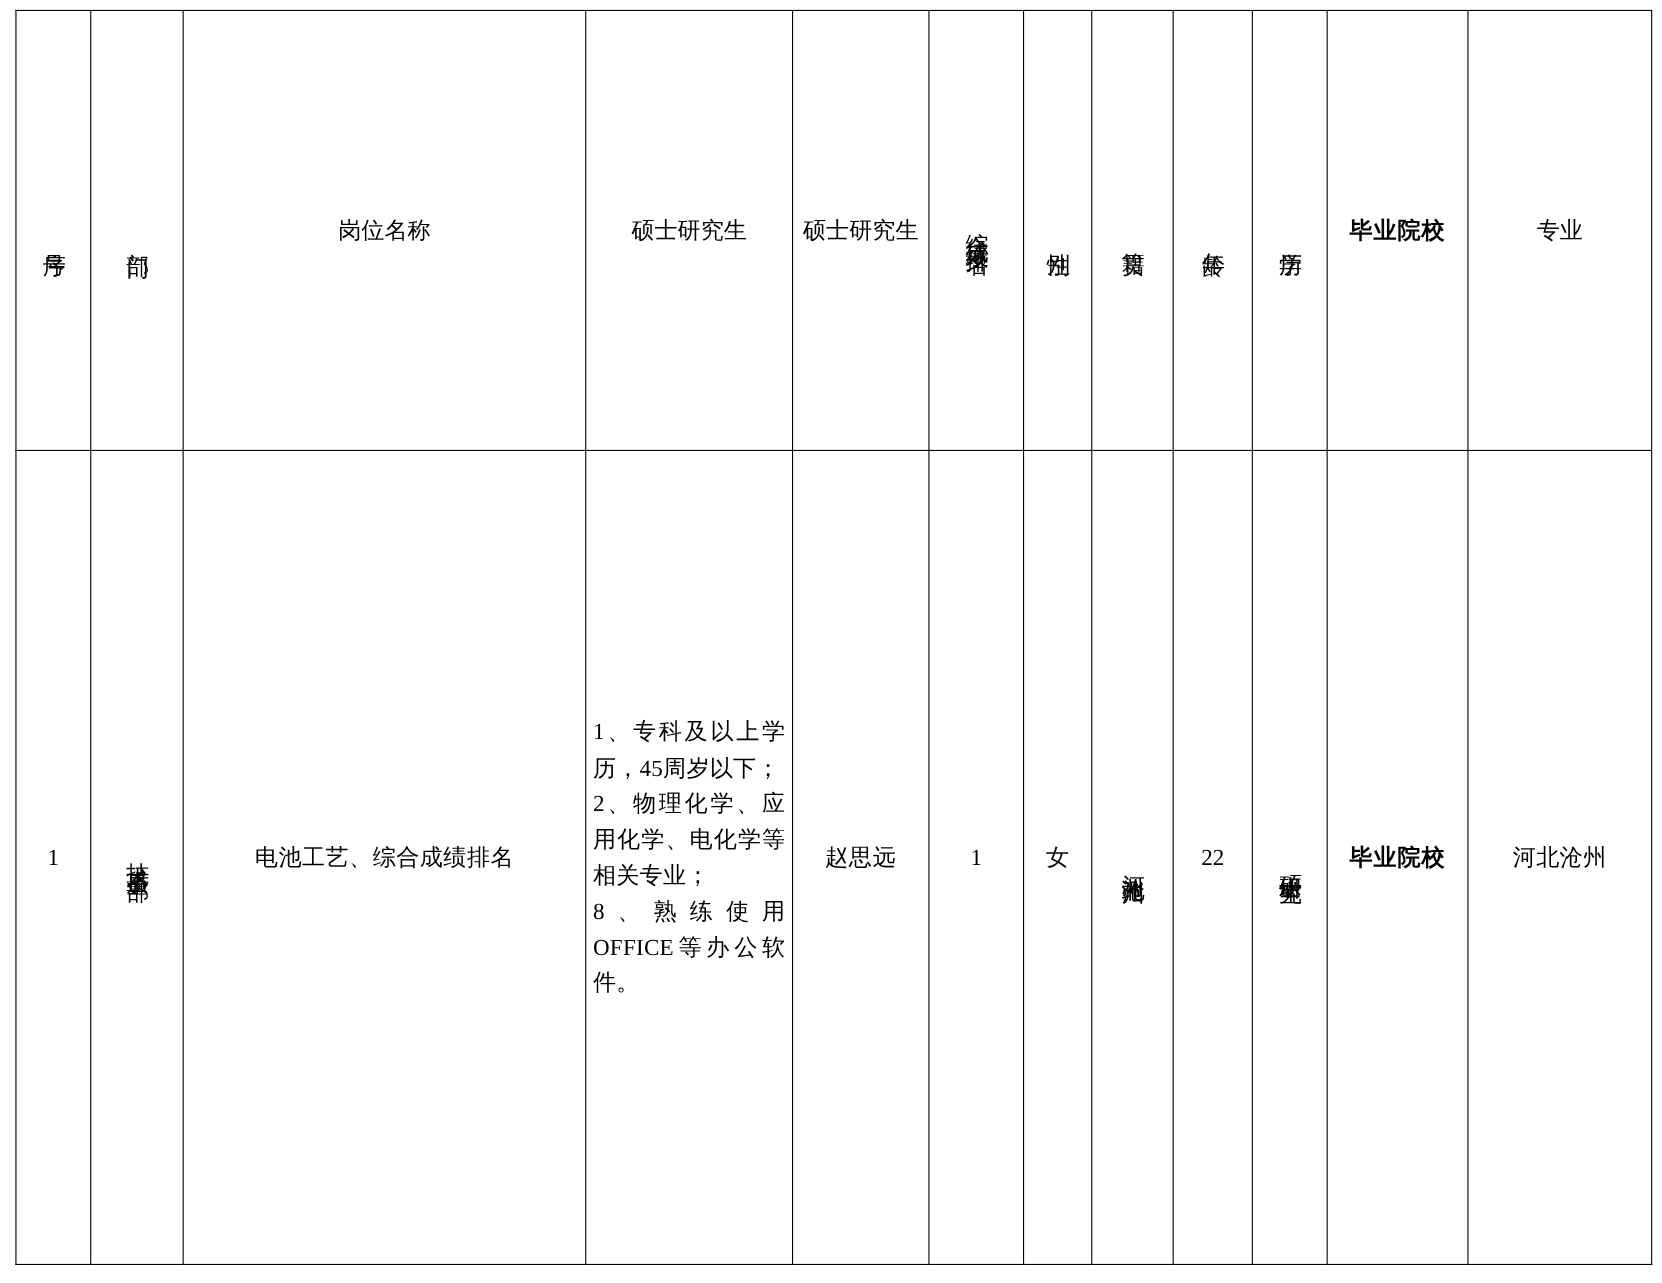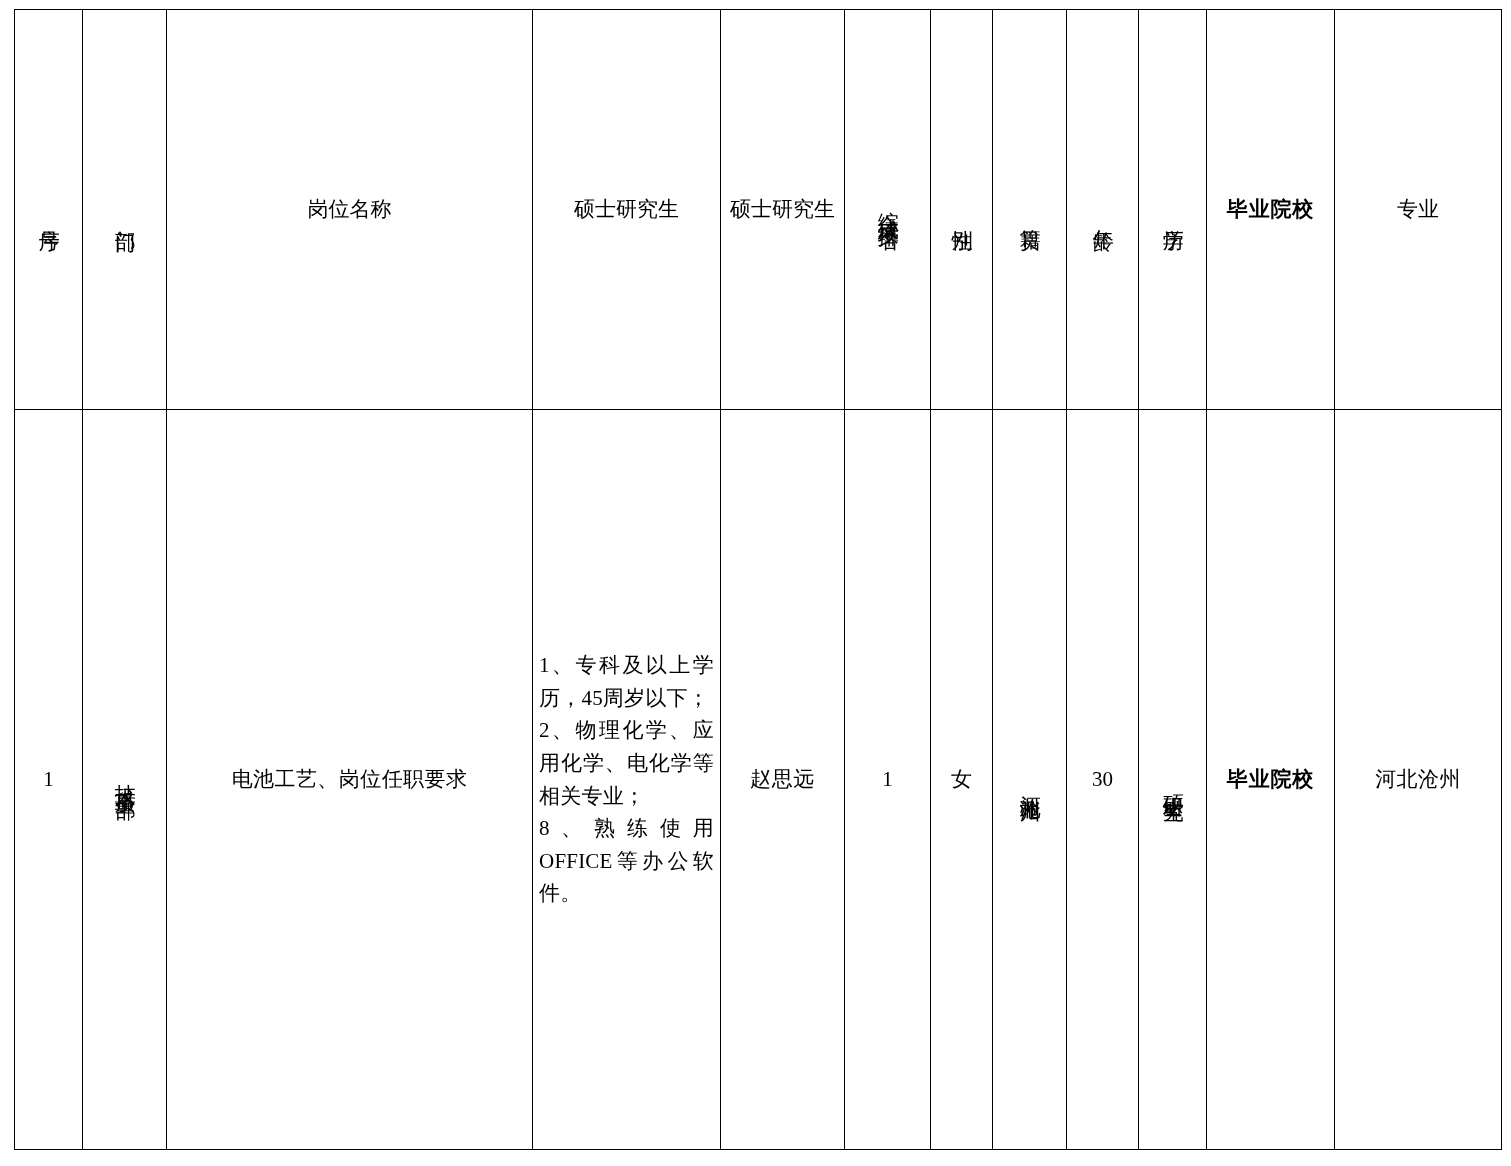--- a/index.html
+++ b/index.html
@@ -154,33 +154,33 @@
         <td>
           <span>专业</span>
         </td>
       </tr>
 
       <tr class="body-row">
         <td class="num-cell">1</td>
         <td>
           <span class="vstack tall">技术质量部</span>
         </td>
-        <td class="post-cell">电池工艺、岗位任职要求</td>
+        <td class="post-cell">电池工艺、综合成绩排名</td>
         <td class="req-cell">
           <p>1、专科及以上学历，45周岁以下；</p>
           <p>2、物理化学、应用化学、电化学等相关专业；</p>
           <p>8、熟练使用OFFICE等办公软件。</p>
         </td>
         <td class="cand-cell">赵思远</td>
         <td class="num-cell">1</td>
         <td>女</td>
         <td>
           <span class="vstack">河北沧州</span>
         </td>
-        <td class="num-cell">30</td>
+        <td class="num-cell">22</td>
         <td>
           <span class="vstack">硕士研究生</span>
         </td>
         <td class="school-cell">毕业院校</td>
         <td class="major-cell">河北沧州</td>
       </tr>
     </tbody>
   </table>
 </div>
 

